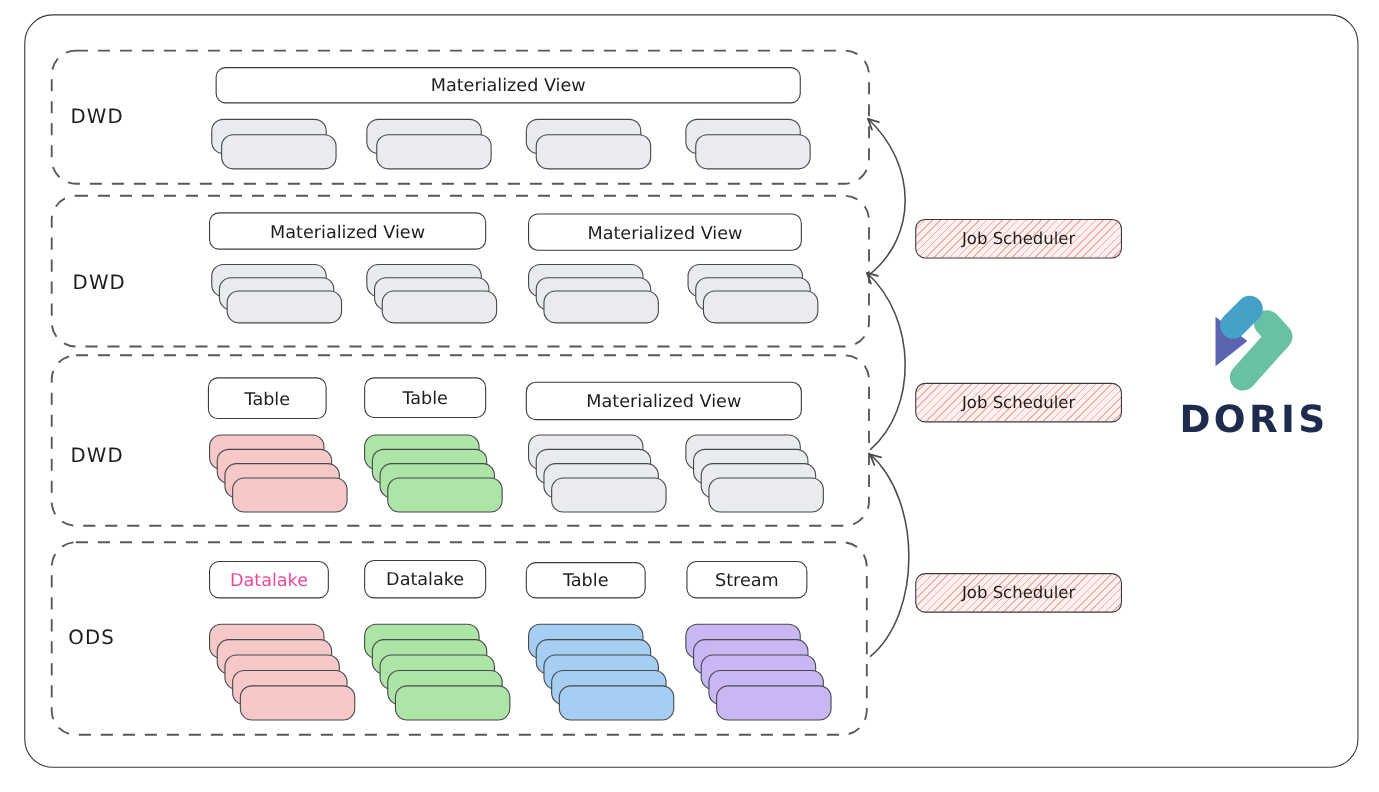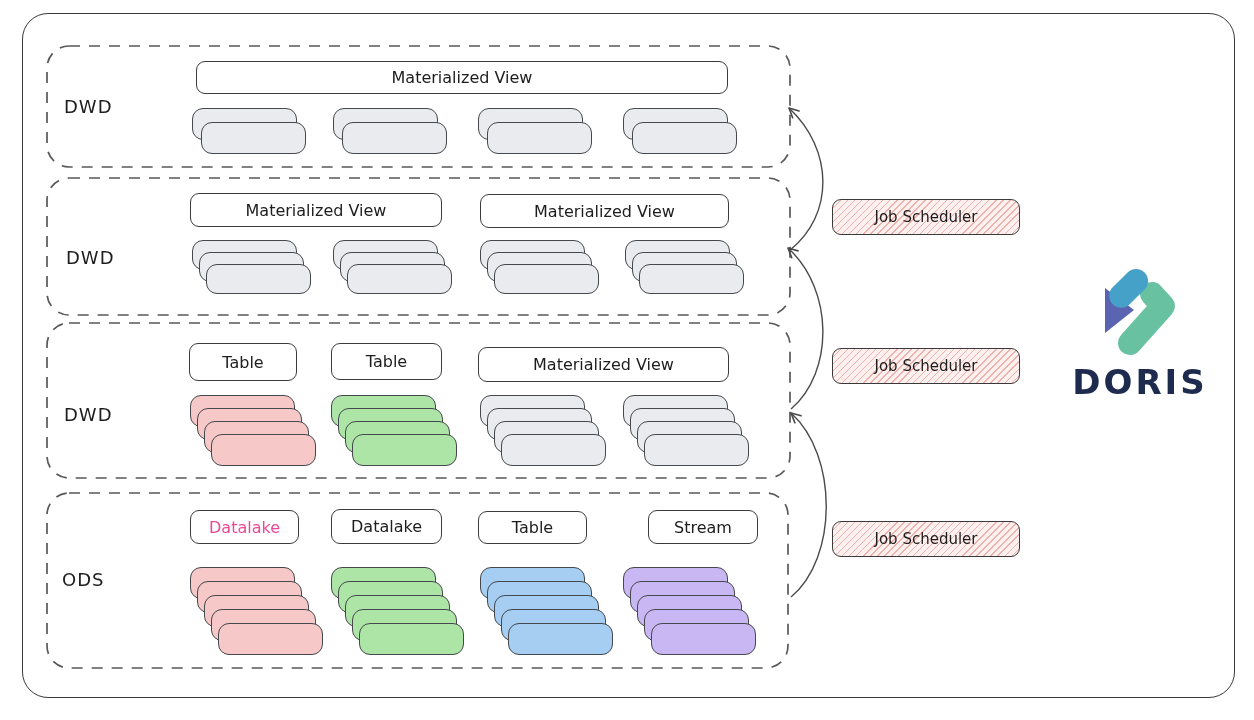--- a/index.html
+++ b/index.html
@@ -82,21 +82,21 @@
       <div class="card" style="left: 494px; top: 421px; height: 32px; background: rgb(233, 235, 238); border-color: rgb(69, 72, 76); z-index: 5;"></div>
       <div class="card" style="left: 501px; top: 434px; height: 32px; background: rgb(233, 235, 238); border-color: rgb(69, 72, 76); z-index: 6;"></div>
       <div class="card" style="left: 623px; top: 395px; height: 32px; background: rgb(233, 235, 238); border-color: rgb(69, 72, 76); z-index: 3;"></div>
       <div class="card" style="left: 630px; top: 408px; height: 32px; background: rgb(233, 235, 238); border-color: rgb(69, 72, 76); z-index: 4;"></div>
       <div class="card" style="left: 637px; top: 421px; height: 32px; background: rgb(233, 235, 238); border-color: rgb(69, 72, 76); z-index: 5;"></div>
       <div class="card" style="left: 644px; top: 434px; height: 32px; background: rgb(233, 235, 238); border-color: rgb(69, 72, 76); z-index: 6;"></div>
       <div class="section-label" style="left: 62px; top: 569px; color: rgb(29, 29, 29);">ODS</div>
       <div class="header-box" style="left: 190px; top: 510px; width: 107px; height: 32px; color: #ec4899;">Datalake</div>
       <div class="header-box" style="left: 331px; top: 509px; width: 109px; height: 33px; color: rgb(29, 29, 29);">Datalake</div>
       <div class="header-box" style="left: 478px; top: 511px; width: 107px; height: 31px; color: rgb(29, 29, 29);">Table</div>
-      <div class="header-box" style="left: 648px; top: 510px; width: 108px; height: 32px; color: rgb(29, 29, 29);">Stream</div>
+      <div class="header-box" style="left: 624px; top: 510px; width: 108px; height: 32px; color: rgb(29, 29, 29);">Stream</div>
       <div class="card" style="left: 190px; top: 567px; height: 32px; background: rgb(246, 200, 200); border-color: rgb(69, 72, 76); z-index: 3;"></div>
       <div class="card" style="left: 197px; top: 581px; height: 32px; background: rgb(246, 200, 200); border-color: rgb(69, 72, 76); z-index: 4;"></div>
       <div class="card" style="left: 204px; top: 595px; height: 32px; background: rgb(246, 200, 200); border-color: rgb(69, 72, 76); z-index: 5;"></div>
       <div class="card" style="left: 211px; top: 609px; height: 32px; background: rgb(246, 200, 200); border-color: rgb(69, 72, 76); z-index: 6;"></div>
       <div class="card" style="left: 218px; top: 623px; height: 32px; background: rgb(246, 200, 200); border-color: rgb(69, 72, 76); z-index: 7;"></div>
       <div class="card" style="left: 331px; top: 567px; height: 32px; background: rgb(173, 229, 167); border-color: rgb(69, 72, 76); z-index: 3;"></div>
       <div class="card" style="left: 338px; top: 581px; height: 32px; background: rgb(173, 229, 167); border-color: rgb(69, 72, 76); z-index: 4;"></div>
       <div class="card" style="left: 345px; top: 595px; height: 32px; background: rgb(173, 229, 167); border-color: rgb(69, 72, 76); z-index: 5;"></div>
       <div class="card" style="left: 352px; top: 609px; height: 32px; background: rgb(173, 229, 167); border-color: rgb(69, 72, 76); z-index: 6;"></div>
       <div class="card" style="left: 359px; top: 623px; height: 32px; background: rgb(173, 229, 167); border-color: rgb(69, 72, 76); z-index: 7;"></div>

